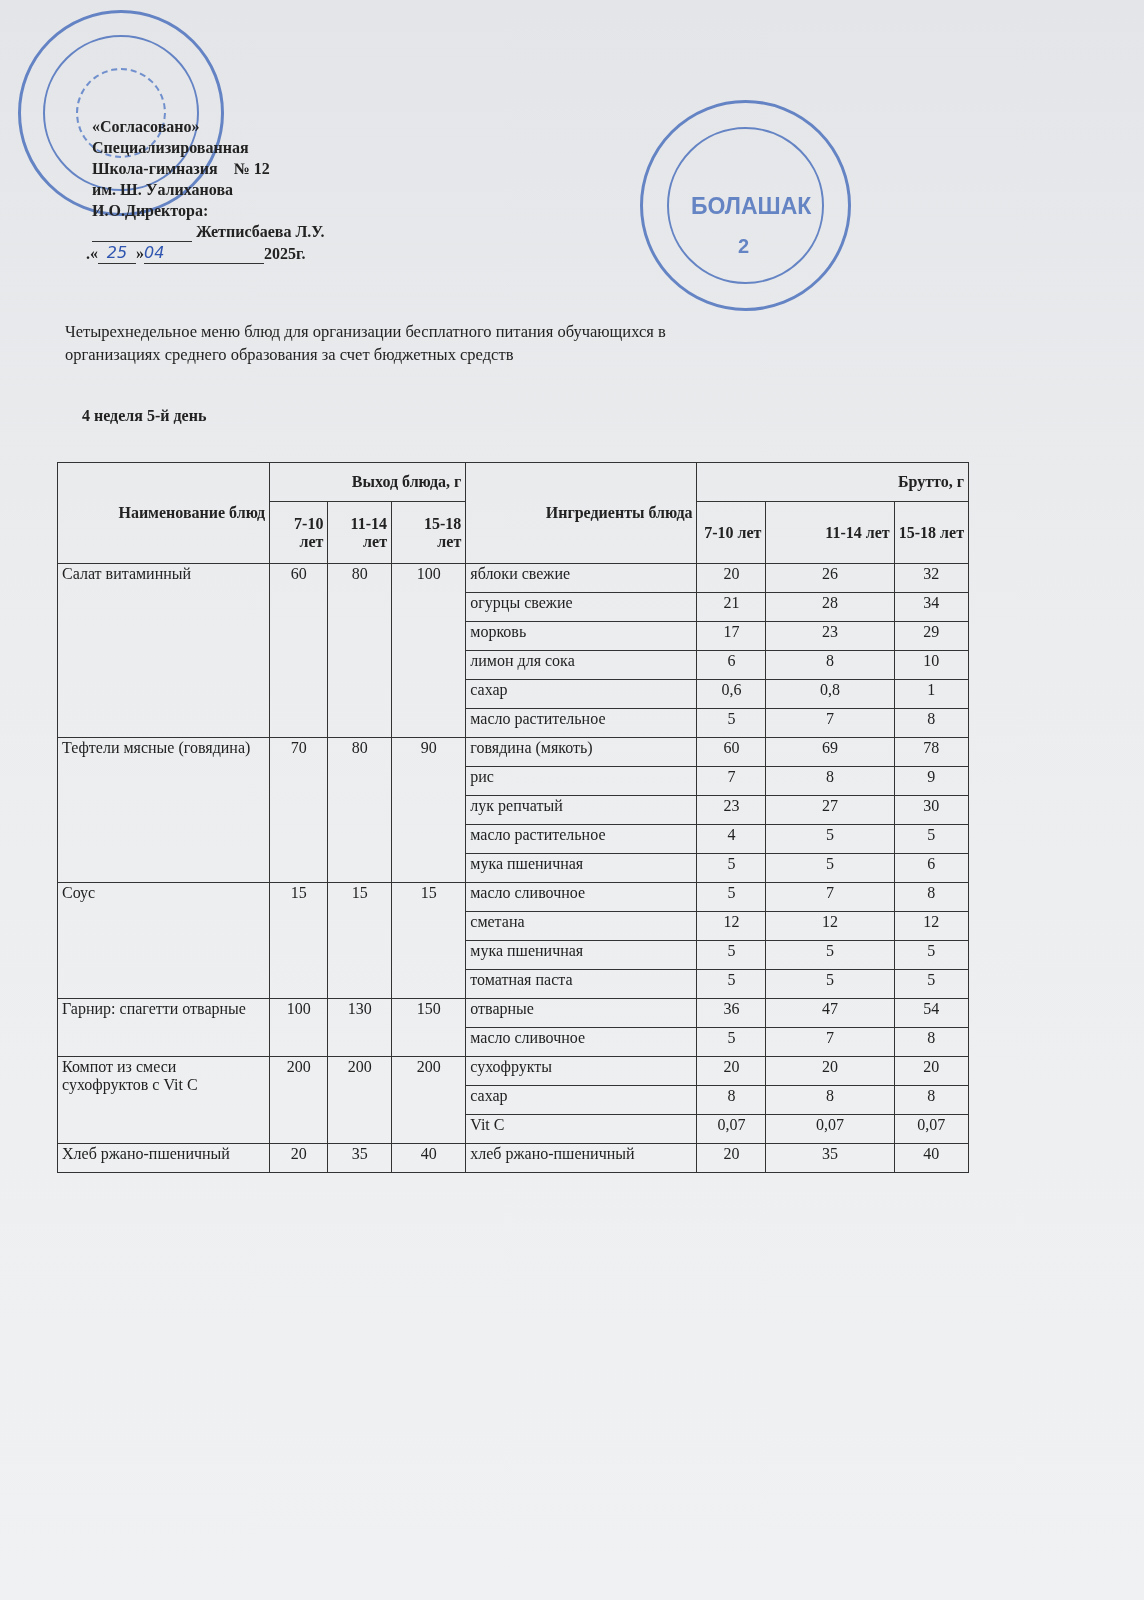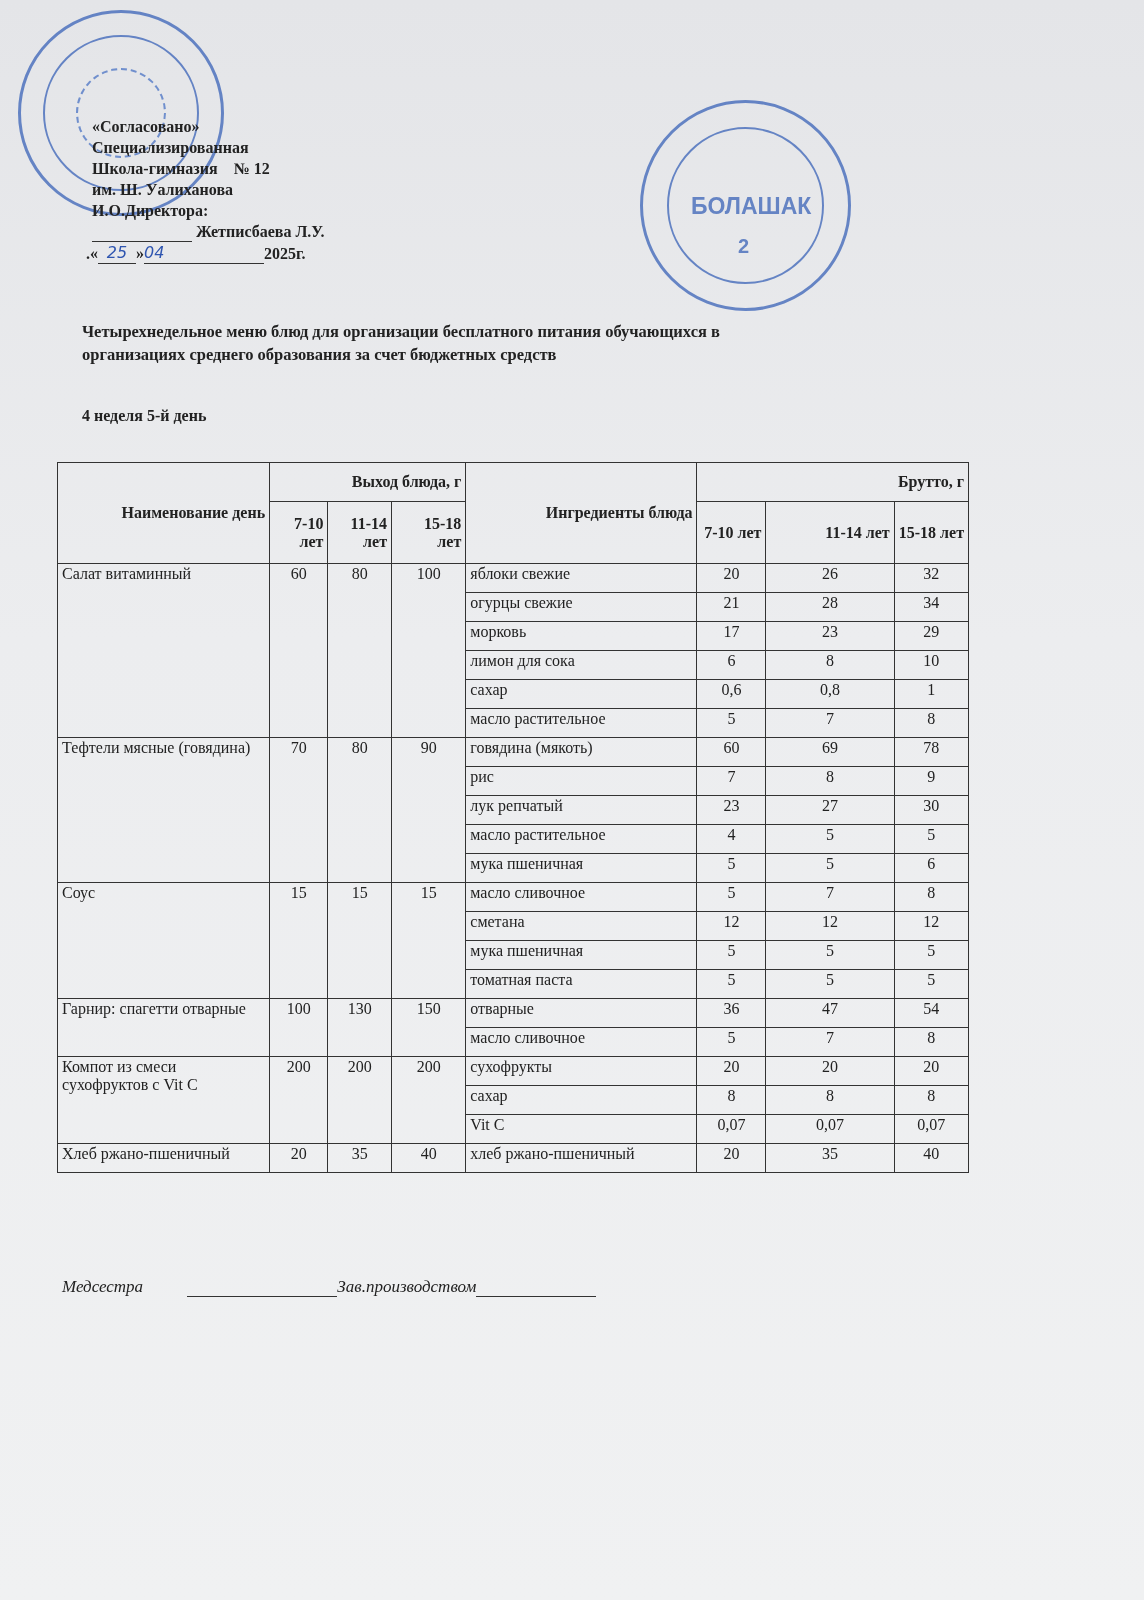--- a/index.html
+++ b/index.html
@@ -14,21 +14,21 @@
   .stamp-left .emblem { position:absolute; left:55px; top:55px; width:86px; height:86px; border-radius:50%;
         border:2px dashed #4a73c4; }
   .stamp-right { left:640px; top:100px; width:205px; height:205px; }
   .stamp-right .inner { left:24px; top:24px; width:153px; height:153px; }
   .stamp-text { position:absolute; color:#3a63b8; font-family:"Liberation Sans", sans-serif; font-weight:bold; }
   .block { position:absolute; font-weight:bold; font-size:16px; line-height:21px; }
   .approved { left:92px; top:116px; }
   .approve { left:712px; top:108px; }
   .hand { color:#2f55b0; font-style:italic; font-weight:normal; font-family:"DejaVu Sans", sans-serif; }
   .uline { display:inline-block; border-bottom:1.5px solid #333; vertical-align:bottom; }
-  .title { position:absolute; left:82px; top:320px; width:900px; font-weight:bold; font-size:16.5px; line-height:23px; }
+  .title { position:absolute; left:65px; top:320px; width:900px; font-weight:normal; font-size:16.5px; line-height:23px; }
   .week { position:absolute; left:82px; top:407px; font-weight:bold; font-size:16px; }
   table.menu { position:absolute; left:57px; top:462px; width:912px; border-collapse:collapse; font-size:16px; }
   table.menu td, table.menu th { border:1.5px solid #333; padding:1px 4px; }
   table.menu th { font-weight:bold; text-align:right; height:36px; }
   table.menu td { height:26px; vertical-align:top; }
   td.num { text-align:center; }
   td.dish { vertical-align:top; }
   .footer { position:absolute; left:62px; top:1277px; font-style:italic; font-size:17px; }
 </style>
 </head>
@@ -71,21 +71,21 @@
         <col style="width:55px">
         <col style="width:60px">
         <col style="width:70px">
       <col style="width:218px">
         <col style="width:65px">
         <col style="width:121px">
         <col style="width:70px">
     </colgroup>
     <thead>
       <tr>
-        <th rowspan="2">Наименование день</th>
+        <th rowspan="2">Наименование блюд</th>
         <th colspan="3">Выход блюда, г</th>
         <th rowspan="2">Ингредиенты блюда</th>
         <th colspan="3">Брутто, г</th>
       </tr>
       <tr style="height:62px;">
         <th>7-10 лет</th>
         <th>11-14 лет</th>
         <th>15-18 лет</th>
         <th>7-10 лет</th>
         <th>11-14 лет</th>
@@ -239,17 +239,13 @@
           <td class="num" rowspan="1">35</td>
           <td class="num" rowspan="1">40</td>
           <td>хлеб ржано-пшеничный</td>
           <td class="num">20</td>
           <td class="num">35</td>
           <td class="num">40</td>
         </tr>
       </tbody>
   </table>
 
-  <div class="footer">
-    <span>Медсестра</span>
-    <span class="uline" style="width:150px;margin-left:40px;"></span><span>Зав.производством</span><span class="uline" style="width:120px;"></span>
-  </div>
 </div>
 
 </body></html>

